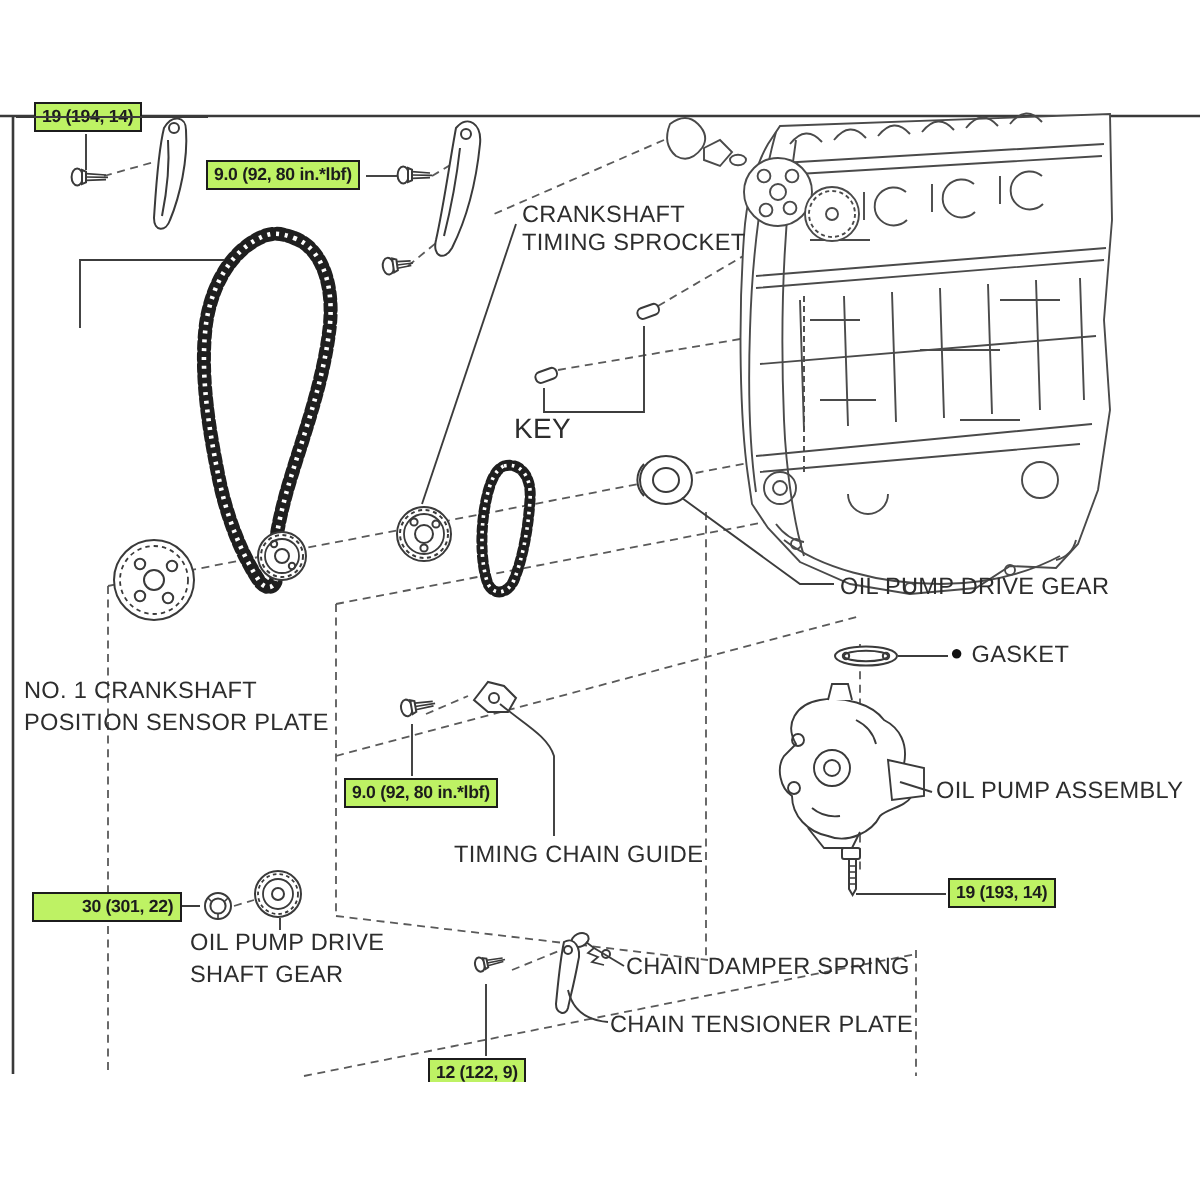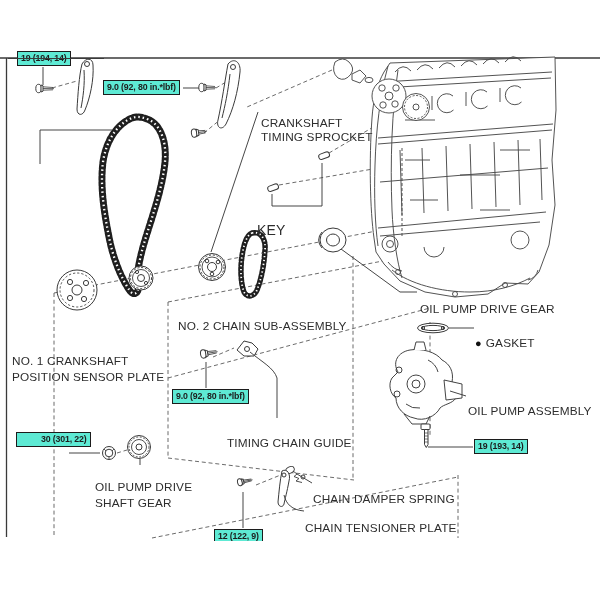--- a/index.html
+++ b/index.html
@@ -1,24 +1,24 @@
 <!DOCTYPE html>
 <html><head>
 <meta charset="utf-8">
 <style>
   html,body{margin:0;padding:0;background:#fff;}
   #stage{position:relative;width:600px;height:600px;background:#ffffff;overflow:hidden;
          font-family:"Liberation Sans", sans-serif;}
   #diagram{position:absolute;left:0;top:0;width:600px;height:541px;overflow:hidden;}
   svg{position:absolute;left:0;top:0;}
   .lbl{position:absolute;font-size:11.8px;line-height:14px;color:#2d2d2d;white-space:nowrap;
-       letter-spacing:0.15px;z-index:3;margin-top:16px;}
+       letter-spacing:0.15px;z-index:3;}
   .lbl .ln{display:block;}
   .lbl2 .ln{line-height:15.5px;}
-  .torque{position:absolute;border:1.5px solid #1c1c1c;background:#5eead4;color:#1c1c1c;
+  .torque{position:absolute;border:1.5px solid #1c1c1c;background:#bef264;color:#1c1c1c;
           font-size:8.8px;font-weight:bold;letter-spacing:-0.15px;line-height:11px;
           padding:1px 3px 1px 3px;white-space:nowrap;z-index:3;}
   .strike{position:absolute;left:8px;top:57.5px;width:96px;height:1.3px;background:#3a3a3a;z-index:4;}
   .gasket-row{display:flex;align-items:center;gap:4px;}
   .bullet{font-size:11px;line-height:11px;color:#111;}
 </style>
 </head>
 <body>
 
 <div id="stage">
@@ -263,41 +263,40 @@
       <path d="M243,492 V528"></path>
       <path d="M312,483 L297,474"></path>
       <path d="M304,511 C292,510 286,504 284,495"></path>
     </g>
   </svg>
 
   <div class="torque" style="left:17px;top:51px;">19 (194, 14)</div>
   <div class="strike"></div>
   <div class="torque" style="left:103px;top:80px;">9.0 (92, 80 in.*lbf)</div>
   <div class="torque" style="left:172px;top:389px;">9.0 (92, 80 in.*lbf)</div>
-  <div class="torque" style="left:16px;top:432px;padding-left:24px;">30 (301, 22)</div>
+  <div class="torque" style="left:16px;top:446px;padding-left:24px;">30 (301, 22)</div>
   <div class="torque" style="left:474px;top:439px;">19 (193, 14)</div>
   <div class="torque" style="left:214px;top:529px;">12 (122, 9)</div>
   <div class="torque" style="left:398px;top:531px;margin-top:12px;">11 (112, 8)</div>
 
   <div class="lbl" style="left:261px;top:100px;">
     <span class="ln">CRANKSHAFT</span>
     <span class="ln">TIMING SPROCKET</span>
   </div>
 
 
   <div class="lbl" style="left:257px;top:207px;font-size:14px;">KEY</div>
 
   <div class="lbl" style="left:420px;top:286px;">OIL PUMP DRIVE GEAR</div>
 
   <div class="lbl gasket-row" style="left:475px;top:320px;">
     <span class="bullet">●</span>
     <span>GASKET</span>
   </div>
 
-  <div class="lbl" style="left:178px;top:303px;">NO. 2 CHAIN SUB-ASSEMBLY</div>
 
   <div class="lbl lbl2" style="left:12px;top:338px;">
     <span class="ln">NO. 1 CRANKSHAFT</span>
     <span class="ln">POSITION SENSOR PLATE</span>
   </div>
 
   <div class="lbl" style="left:468px;top:388px;">OIL PUMP ASSEMBLY</div>
 
   <div class="lbl" style="left:227px;top:420px;">TIMING CHAIN GUIDE</div>
 

